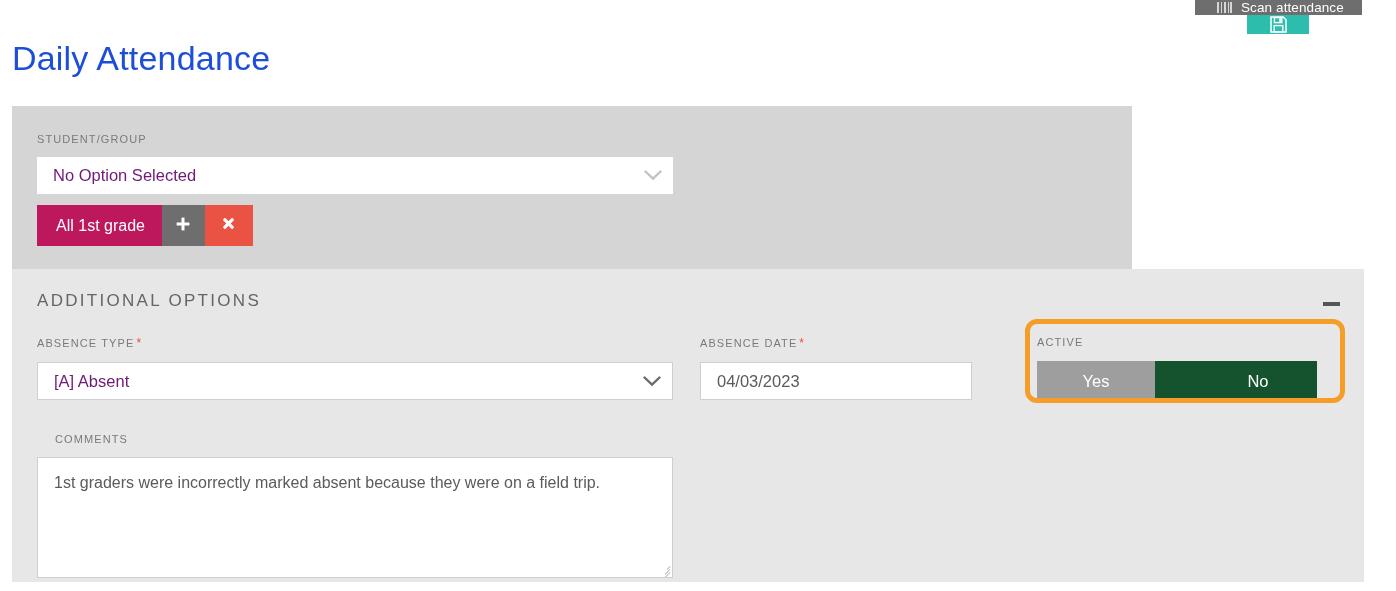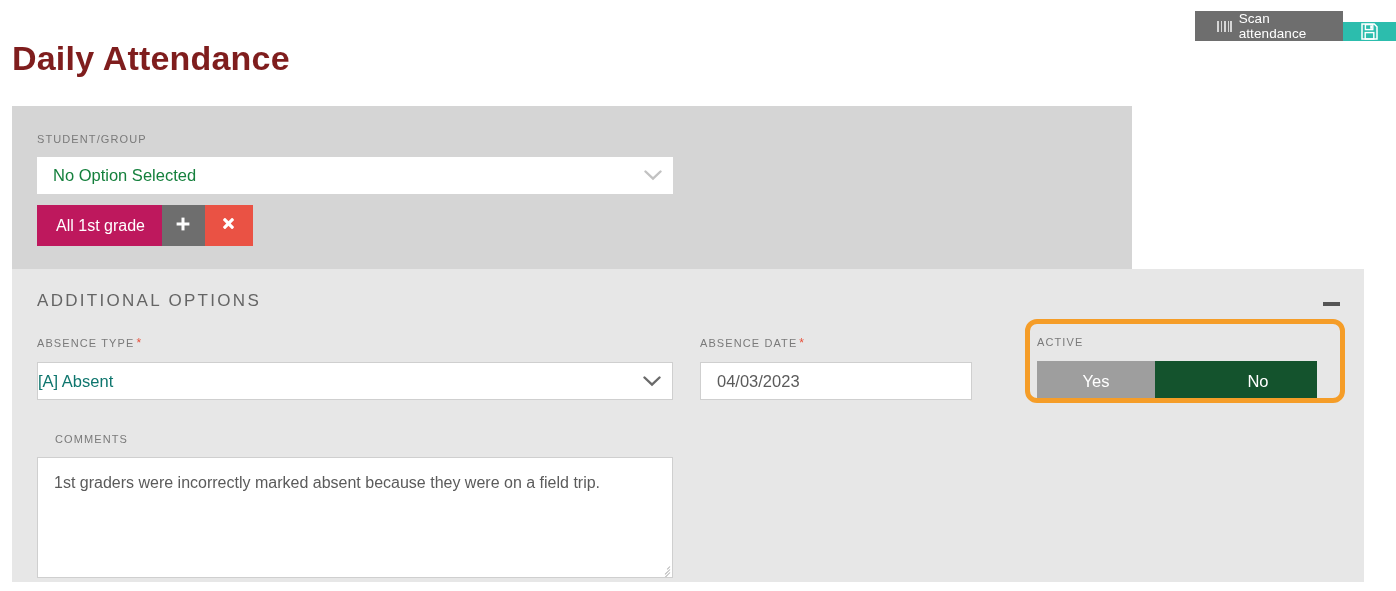--- a/index.html
+++ b/index.html
@@ -15,21 +15,22 @@
     position: relative;
   }
 
   
   .topbar {
     position: absolute;
     top: 0;
     left: 1195px;
     height: 41px;
     display: flex;
-    align-items: flex-end;
+    align-items: center;
+    flex-direction: column;
   }
   .scan-btn {
     background: #6e6e6e;
     color: #ffffff;
     display: flex;
     align-items: center;
     gap: 9px;
     padding: 0 18px 0 22px;
     font-size: 13.5px;
     letter-spacing: .1px;
@@ -64,22 +65,22 @@
     cursor: pointer;
   }
   .save-btn svg { display: block; }
 
   
   .page-title {
     position: absolute;
     top: 36px;
     left: 12px;
     font-size: 34px;
-    font-weight: 700;
-    color: #7f1d1d;
+    font-weight: 400;
+    color: #1d4ed8;
     letter-spacing: .2px;
     line-height: 44px;
   }
 
   
   .panel-student {
     position: absolute;
     left: 12px;
     top: 106px;
     width: 1120px;
@@ -120,21 +121,21 @@
     top: 51px;
     width: 636px;
     height: 37px;
     background: #ffffff;
     display: flex;
     align-items: center;
     cursor: pointer;
   }
   .select-studentgroup .val {
     font-size: 16.5px;
-    color: #15803d;
+    color: #701a75;
     font-weight: 300;
     padding-left: 16px;
     flex: 1;
   }
   .chev {
     width: 40px;
     display: flex;
     align-items: center;
     justify-content: center;
   }
@@ -216,22 +217,23 @@
     height: 38px;
     background: #ffffff;
     border: 1px solid #cfcfcf;
     box-sizing: border-box;
     display: flex;
     align-items: center;
     cursor: pointer;
   }
   .select-abstype .val {
     font-size: 16.5px;
-    color: #0f766e;
-    font-weight: 300;
+    color: #701a75;
+    font-weight: 300;
+    padding-left: 16px;
     flex: 1;
   }
 
   .input-absdate {
     position: absolute;
     left: 688px;
     top: 93px;
     width: 272px;
     height: 38px;
     background: #ffffff;

